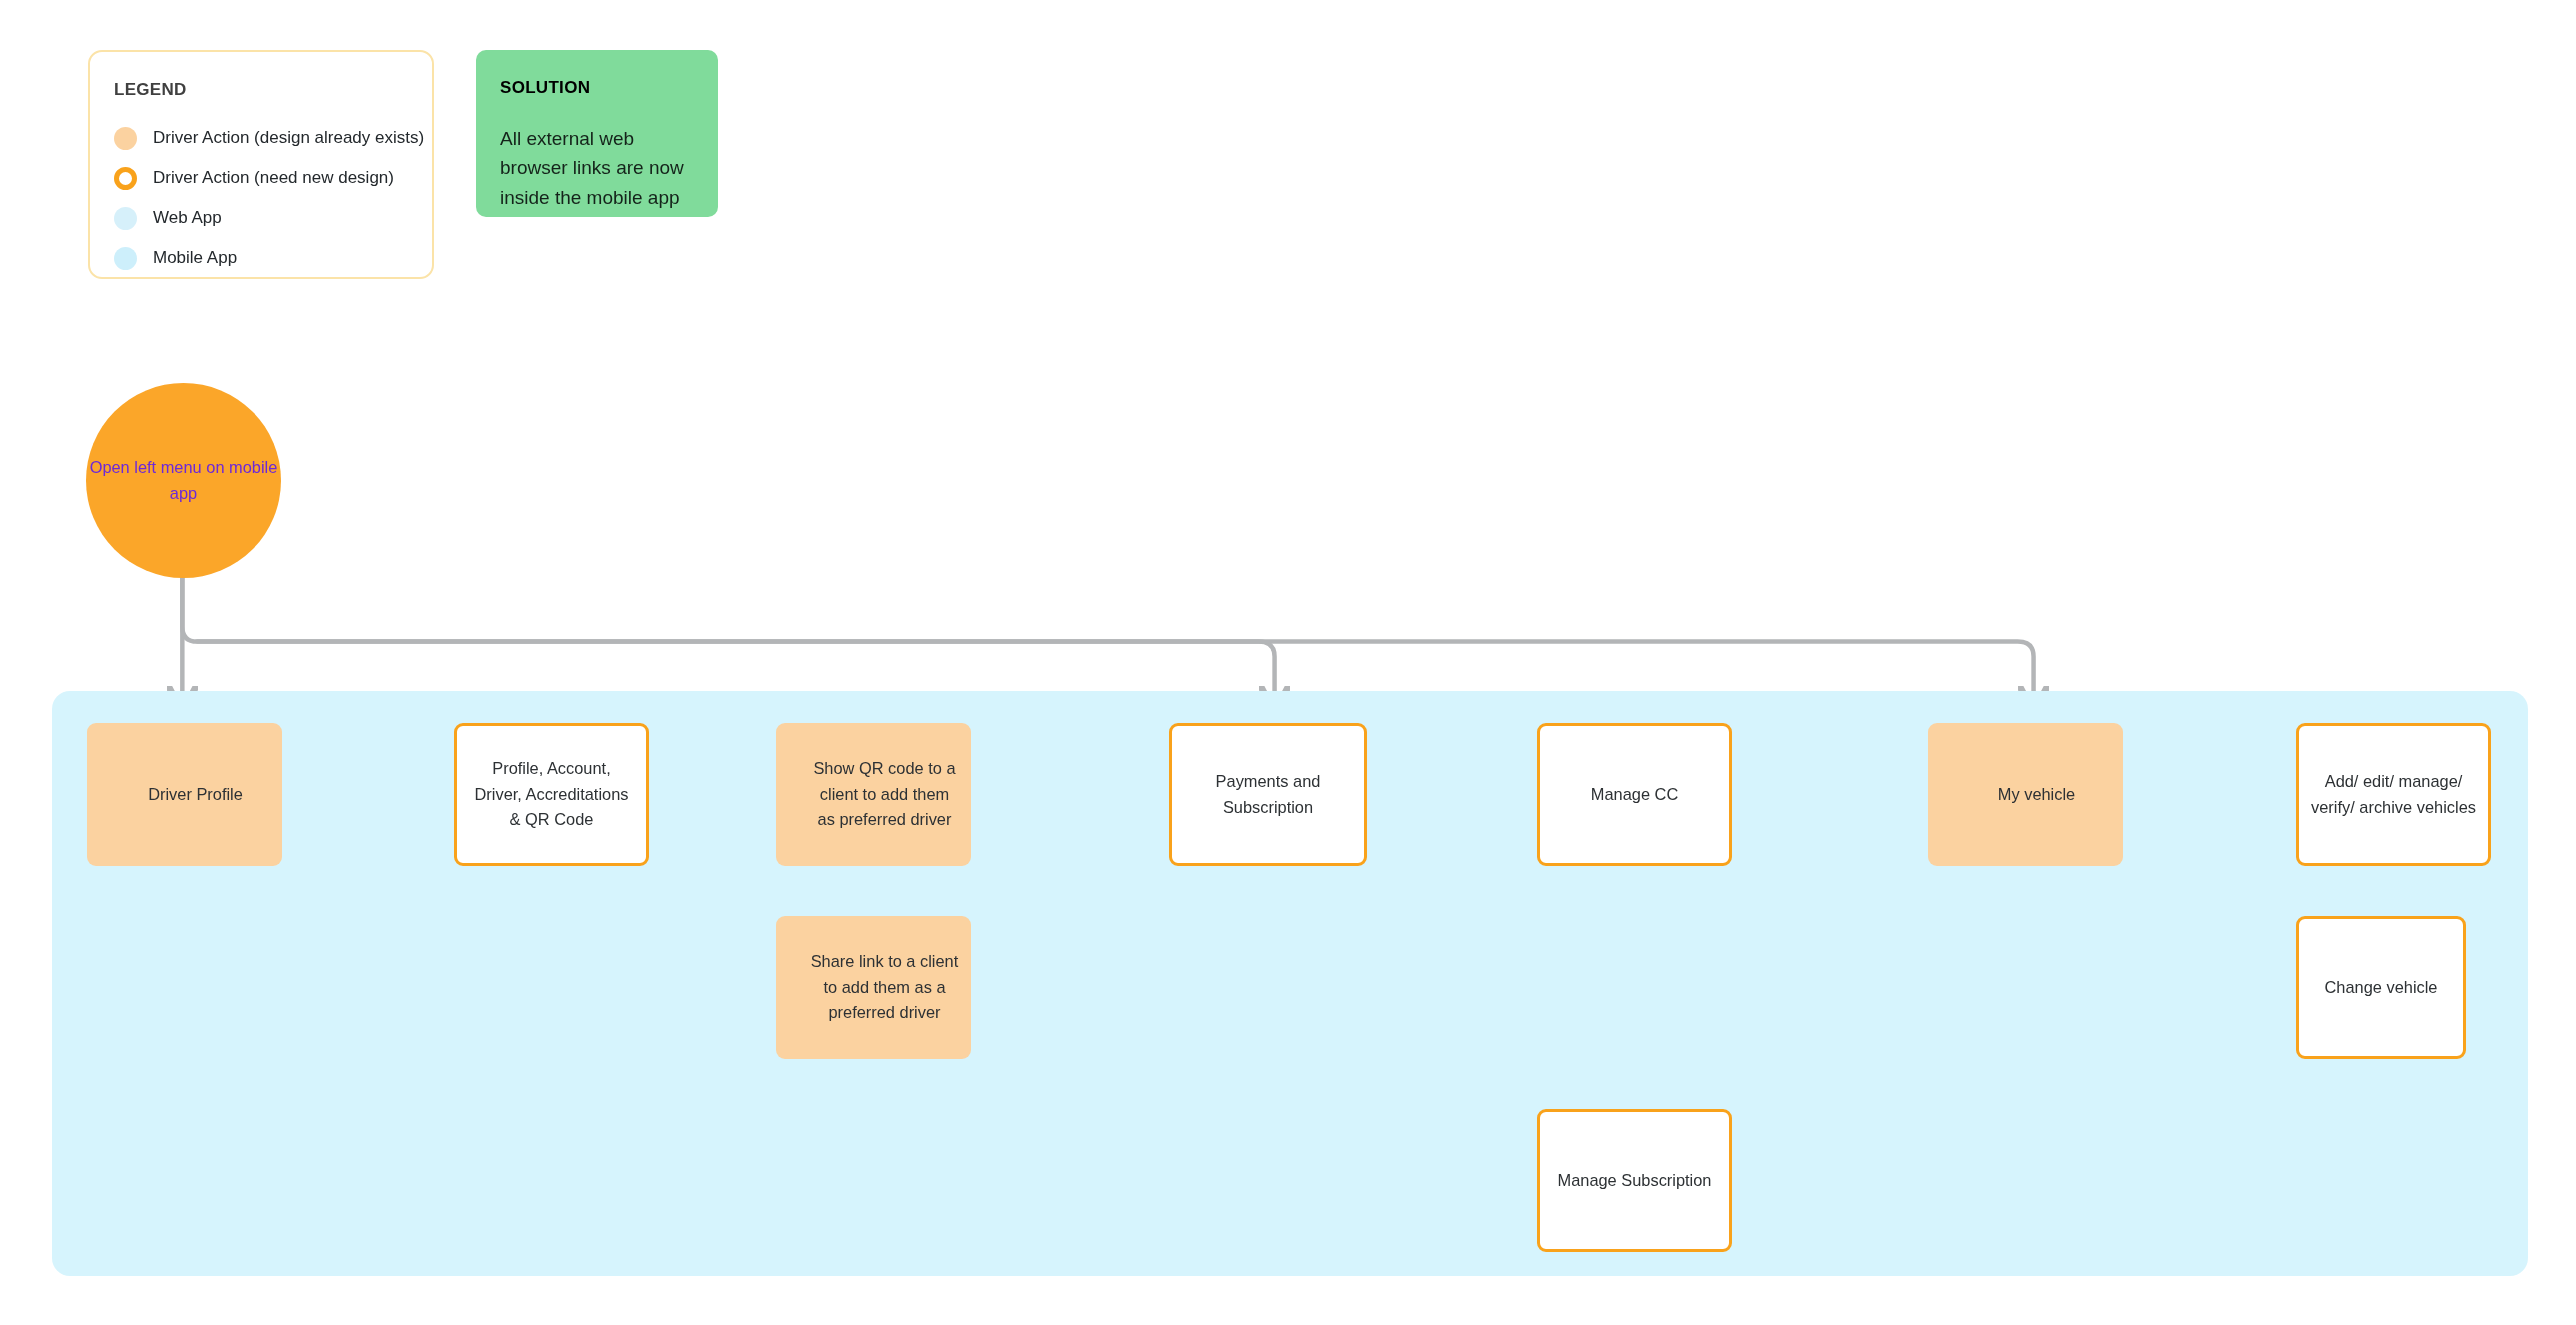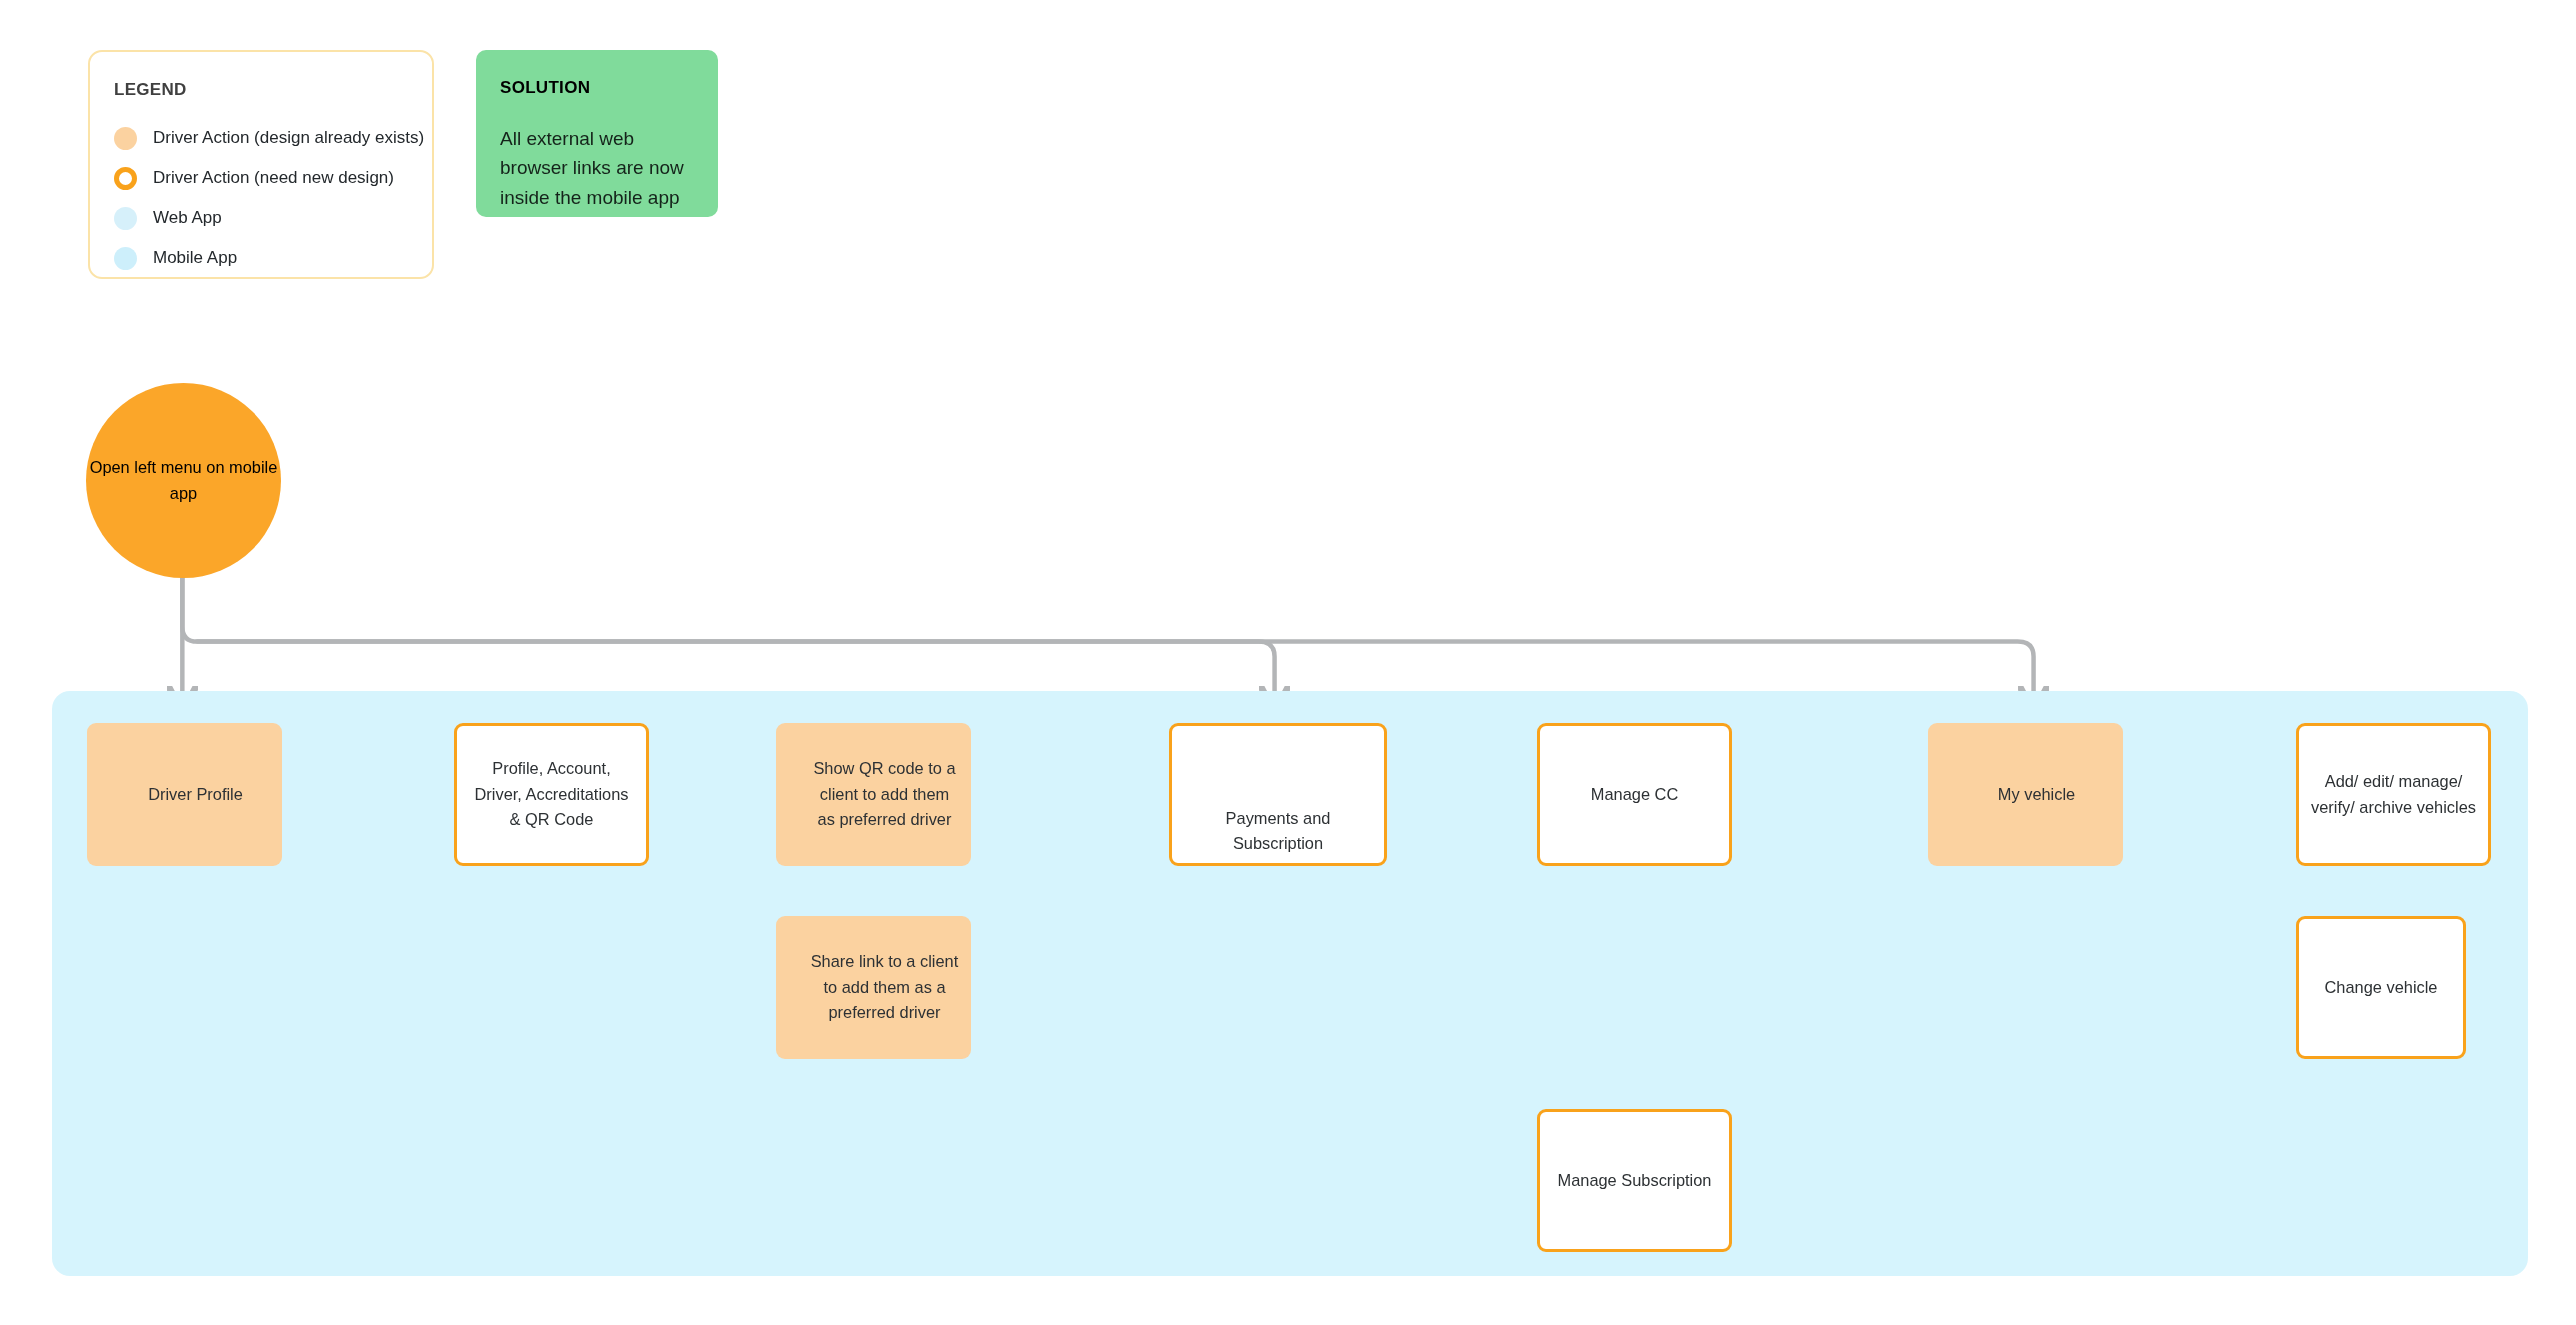--- a/index.html
+++ b/index.html
@@ -42,21 +42,21 @@
   }
   .solution-title{font-size:17px;font-weight:bold;color:#000000;letter-spacing:0.3px;margin-bottom:26px;}
   .solution-body{font-size:19px;line-height:1.55;color:#14231a;}
 
   
   .start-circle{
     position:absolute;left:86px;top:383px;width:195px;height:195px;
     border-radius:50%;background:#FBA629;
     display:flex;align-items:center;justify-content:center;text-align:center;
   }
-  .start-circle span{font-size:16.4px;line-height:1.55;color:#000000;}
+  .start-circle span{font-size:16.4px;line-height:1.55;color:#6d28d9;}
 
   
   .panel{
     position:absolute;left:52px;top:691px;width:2476px;height:585px;
     background:#D6F4FD;border-radius:18px;
   }
 
   
   .node{
     position:absolute;box-sizing:border-box;border-radius:9px;
@@ -147,21 +147,21 @@
   </div>
 
   <div class="node node-peach" style="left:776px;top:723px;width:195px;height:143px;">
     <span>Show QR code to a client to add them as preferred driver</span>
   </div>
 
   <div class="node node-peach" style="left:776px;top:916px;width:195px;height:143px;">
     <span>Share link to a client to add them as a preferred driver</span>
   </div>
 
-  <div class="node node-outline" style="left:1169px;top:723px;width:218px;height:143px;align-items:flex-end;">
+  <div class="node node-outline" style="left:1169px;top:723px;width:198px;height:143px;">
     <span>Payments and Subscription</span>
   </div>
 
   <div class="node node-outline" style="left:1537px;top:723px;width:195px;height:143px;">
     <span>Manage CC</span>
   </div>
 
 
   <div class="node node-outline" style="left:1537px;top:1109px;width:195px;height:143px;">
     <span>Manage Subscription</span>

